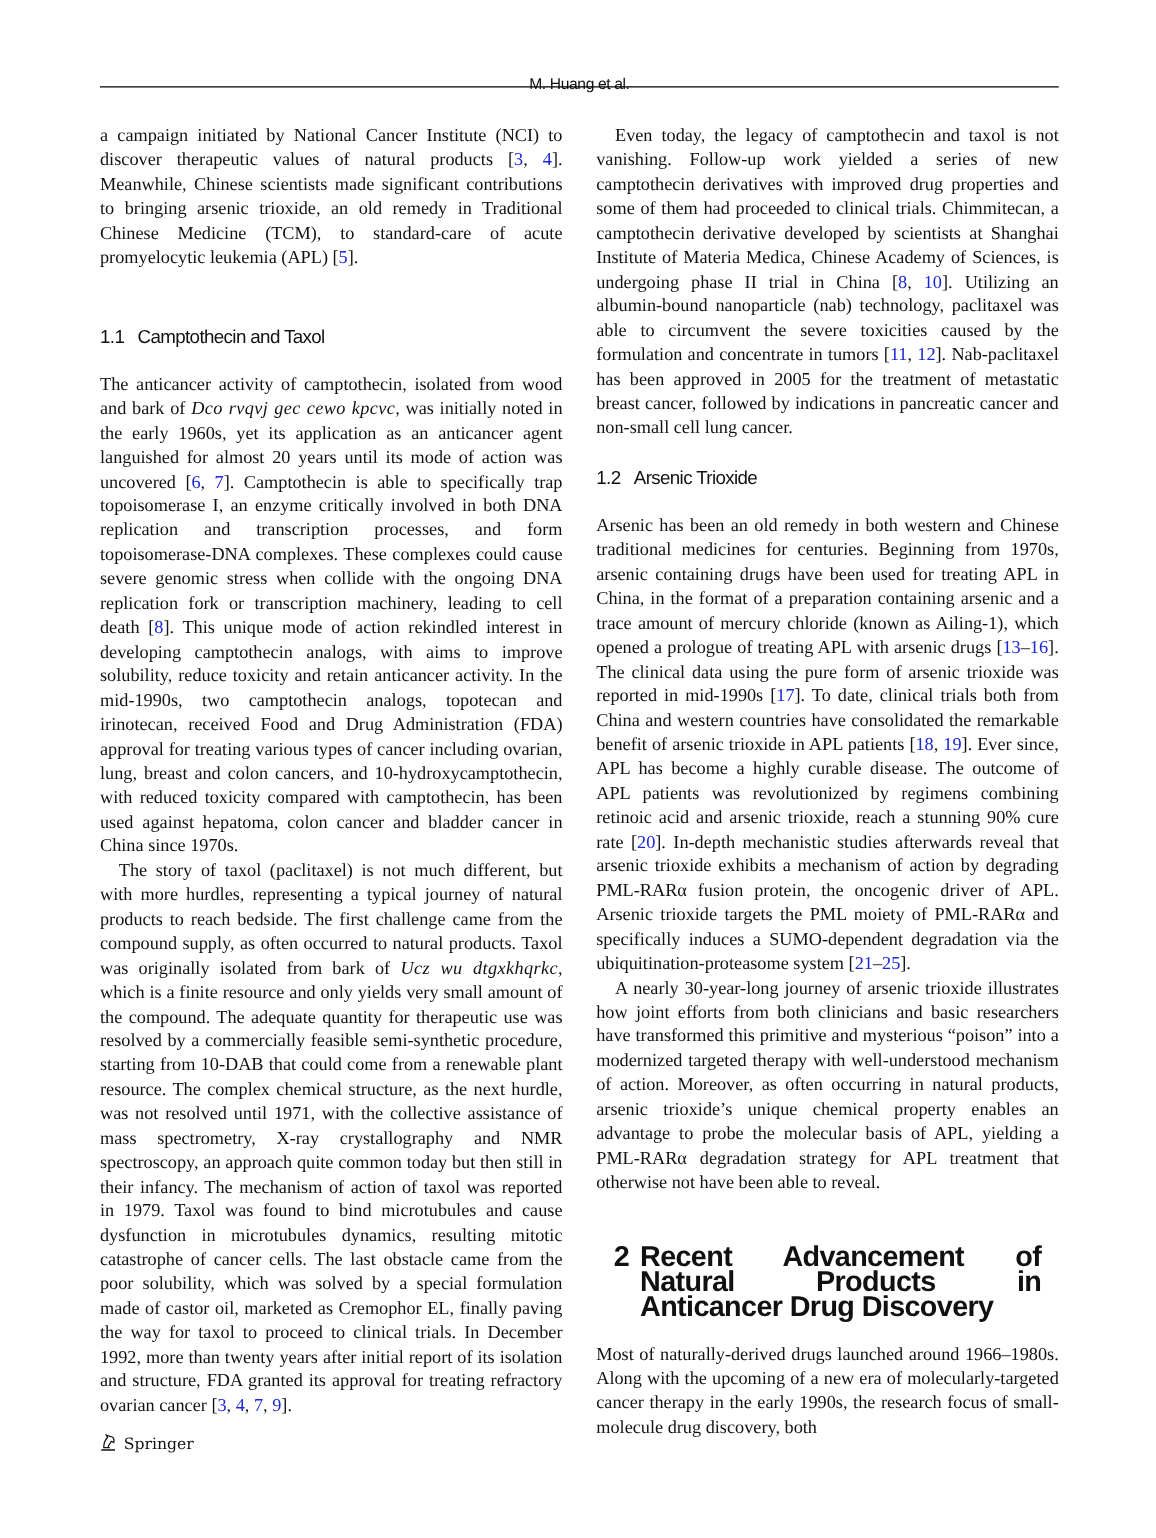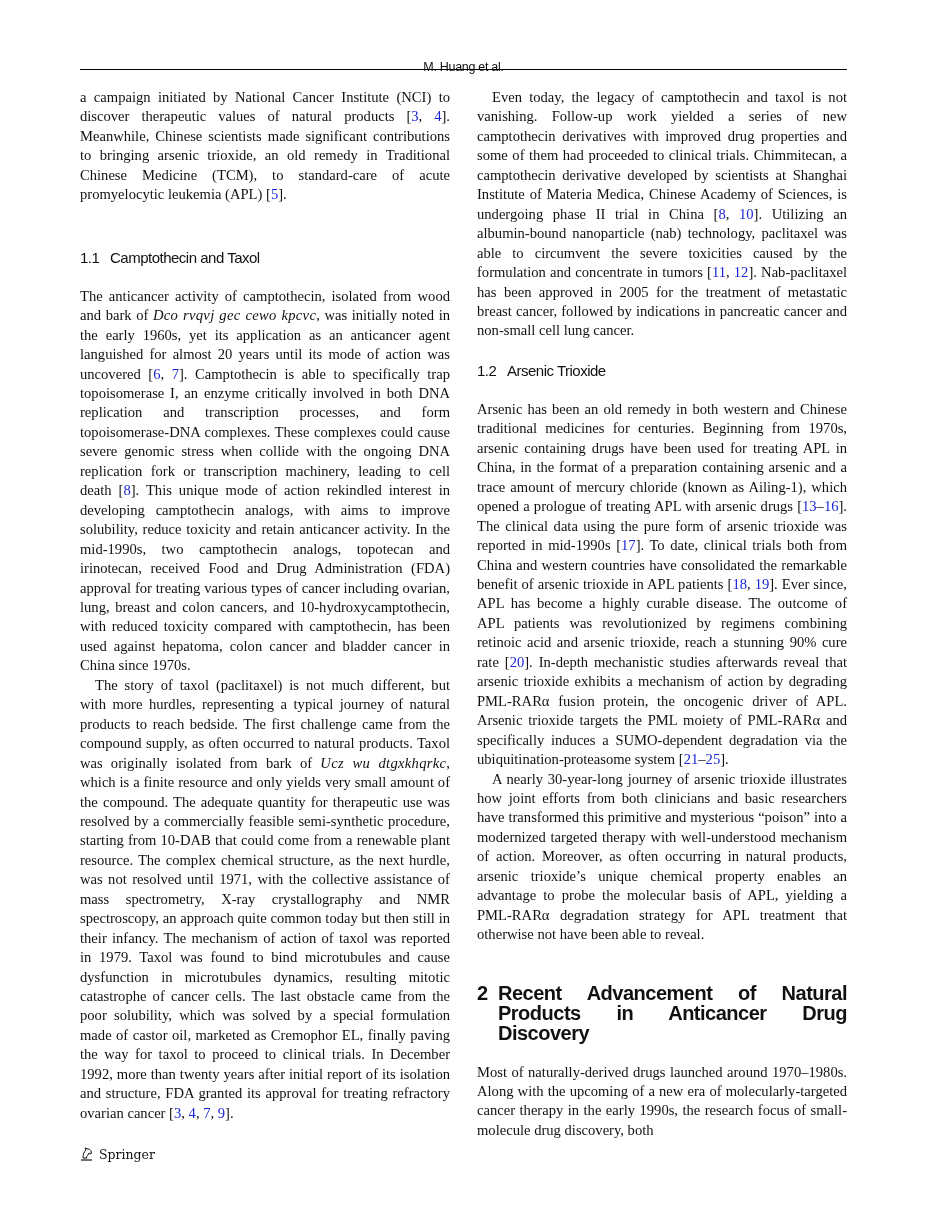--- a/index.html
+++ b/index.html
@@ -1,29 +1,29 @@
 <!DOCTYPE html>
 <html><head>
 <meta charset="utf-8">
 <style>
   html, body { margin: 0; padding: 0; background: #ffffff; }
   body { width: 925px; height: 1230px; position: relative; overflow: hidden; color: #111; }
   .running-head { position: absolute; left: 80px; right: 78px; top: 48px; text-align: center;
     font-family: "Liberation Sans", sans-serif; font-size: 12.5px; letter-spacing: -0.3px; margin-top: 12px; }
   .head-rule { position: absolute; left: 80px; right: 78px; top: 69px; border-top: 1.5px solid #000; }
-  .col { position: absolute; top: 88px; width: 370px;
+  .col { position: absolute; top: 100px; width: 370px;
     font-family: "Liberation Serif", serif; font-size: 14.6px; line-height: 19.45px; text-align: justify; }
   .col-left { left: 80px; }
   .col-right { left: 477px; }
   .col p { margin: 0; }
   .col p.indent { text-indent: 15px; }
   h2.sec { font-family: "Liberation Sans", sans-serif; font-weight: normal; font-size: 15px; margin: 0;
     letter-spacing: -0.5px; line-height: 19px; }
   h2.sec .num { display: inline-block; width: 30px; }
-  h1.sec { font-family: "Liberation Sans", sans-serif; font-weight: bold; font-size: 20px; margin: 0;
+  h1.sec { font-family: "Liberation Sans", sans-serif; font-weight: bold; font-size: 23px; margin: 14px;
     letter-spacing: -0.5px; line-height: 20px; padding-left: 21px; text-indent: -21px; }
   h1.sec .num { display: inline-block; width: 21px; text-indent: 0; }
   .ref { color: #1a25d6; }
   .garb { font-style: italic; letter-spacing: 0.3px; }
   .footer { position: absolute; left: 80px; top: 1146px; font-family: "DejaVu Serif", serif; font-size: 12.5px;
     display: flex; align-items: center; gap: 5px; text-align: right; }
   .footer svg { display: block; }
 </style>
 </head>
 <body>
@@ -45,21 +45,21 @@
   <p class="indent"><span>Even today, the legacy of camptothecin and taxol is not vanishing. Follow-up work yielded a series of new camptothecin derivatives with improved drug properties and some of them had proceeded to clinical trials. Chimmitecan, a camptothecin derivative developed by scientists at Shanghai Institute of Materia Medica, Chinese Academy of Sciences, is undergoing phase II trial in China [</span><a class="ref">8</a><span>, </span><a class="ref">10</a><span>]. Utilizing an albumin-bound nanoparticle (nab) technology, paclitaxel was able to circumvent the severe toxicities caused by the formulation and concentrate in tumors [</span><a class="ref">11</a><span>, </span><a class="ref">12</a><span>]. Nab-paclitaxel has been approved in 2005 for the treatment of metastatic breast cancer, followed by indications in pancreatic cancer and non-small cell lung cancer.</span></p>
 
   <h2 class="sec" style="margin-top:20px; margin-bottom:20px;"><span class="num">1.2</span><span>Arsenic Trioxide</span></h2>
 
   <p><span>Arsenic has been an old remedy in both western and Chinese traditional medicines for centuries. Beginning from 1970s, arsenic containing drugs have been used for treating APL in China, in the format of a preparation containing arsenic and a trace amount of mercury chloride (known as Ailing-1), which opened a prologue of treating APL with arsenic drugs [</span><a class="ref">13</a><span>–</span><a class="ref">16</a><span>]. The clinical data using the pure form of arsenic trioxide was reported in mid-1990s [</span><a class="ref">17</a><span>]. To date, clinical trials both from China and western countries have consolidated the remarkable benefit of arsenic trioxide in APL patients [</span><a class="ref">18</a><span>, </span><a class="ref">19</a><span>]. Ever since, APL has become a highly curable disease. The outcome of APL patients was revolutionized by regimens combining retinoic acid and arsenic trioxide, reach a stunning 90% cure rate [</span><a class="ref">20</a><span>]. In-depth mechanistic studies afterwards reveal that arsenic trioxide exhibits a mechanism of action by degrading PML-RARα fusion protein, the oncogenic driver of APL. Arsenic trioxide targets the PML moiety of PML-RARα and specifically induces a SUMO-dependent degradation via the ubiquitination-proteasome system [</span><a class="ref">21</a><span>–</span><a class="ref">25</a><span>].</span></p>
 
   <p class="indent"><span>A nearly 30-year-long journey of arsenic trioxide illustrates how joint efforts from both clinicians and basic researchers have transformed this primitive and mysterious “poison” into a modernized targeted therapy with well-understood mechanism of action. Moreover, as often occurring in natural products, arsenic trioxide’s unique chemical property enables an advantage to probe the molecular basis of APL, yielding a PML-RARα degradation strategy for APL treatment that otherwise not have been able to reveal.</span></p>
 
   <h1 class="sec" style="margin-top:38px; margin-bottom:20px;"><span class="num">2</span><span>Recent Advancement of Natural Products in Anticancer Drug Discovery</span></h1>
 
-  <p><span>Most of naturally-derived drugs launched around 1970–1980s. Along with the upcoming of a new era of molecularly-targeted cancer therapy in the early 1990s, the research focus of small-molecule drug discovery, both</span></p>
+  <p><span>Most of naturally-derived drugs launched around 1966–1980s. Along with the upcoming of a new era of molecularly-targeted cancer therapy in the early 1990s, the research focus of small-molecule drug discovery, both</span></p>
 </div>
 
 <div class="footer">
   <span>
     <svg width="14" height="16" viewBox="0 0 14 16">
       <path d="M3 12 C3 8 4 6 6 4 L5 2 L8 3 C10 3 12 5 11 8 L9 7 L8 9 C7 10 6 11 7 12 Z" fill="none" stroke="#111" stroke-width="1"></path>
       <line x1="1" y1="14" x2="12" y2="14" stroke="#111" stroke-width="1.2"></line>
     </svg>
   </span>
   <span>Springer</span>

